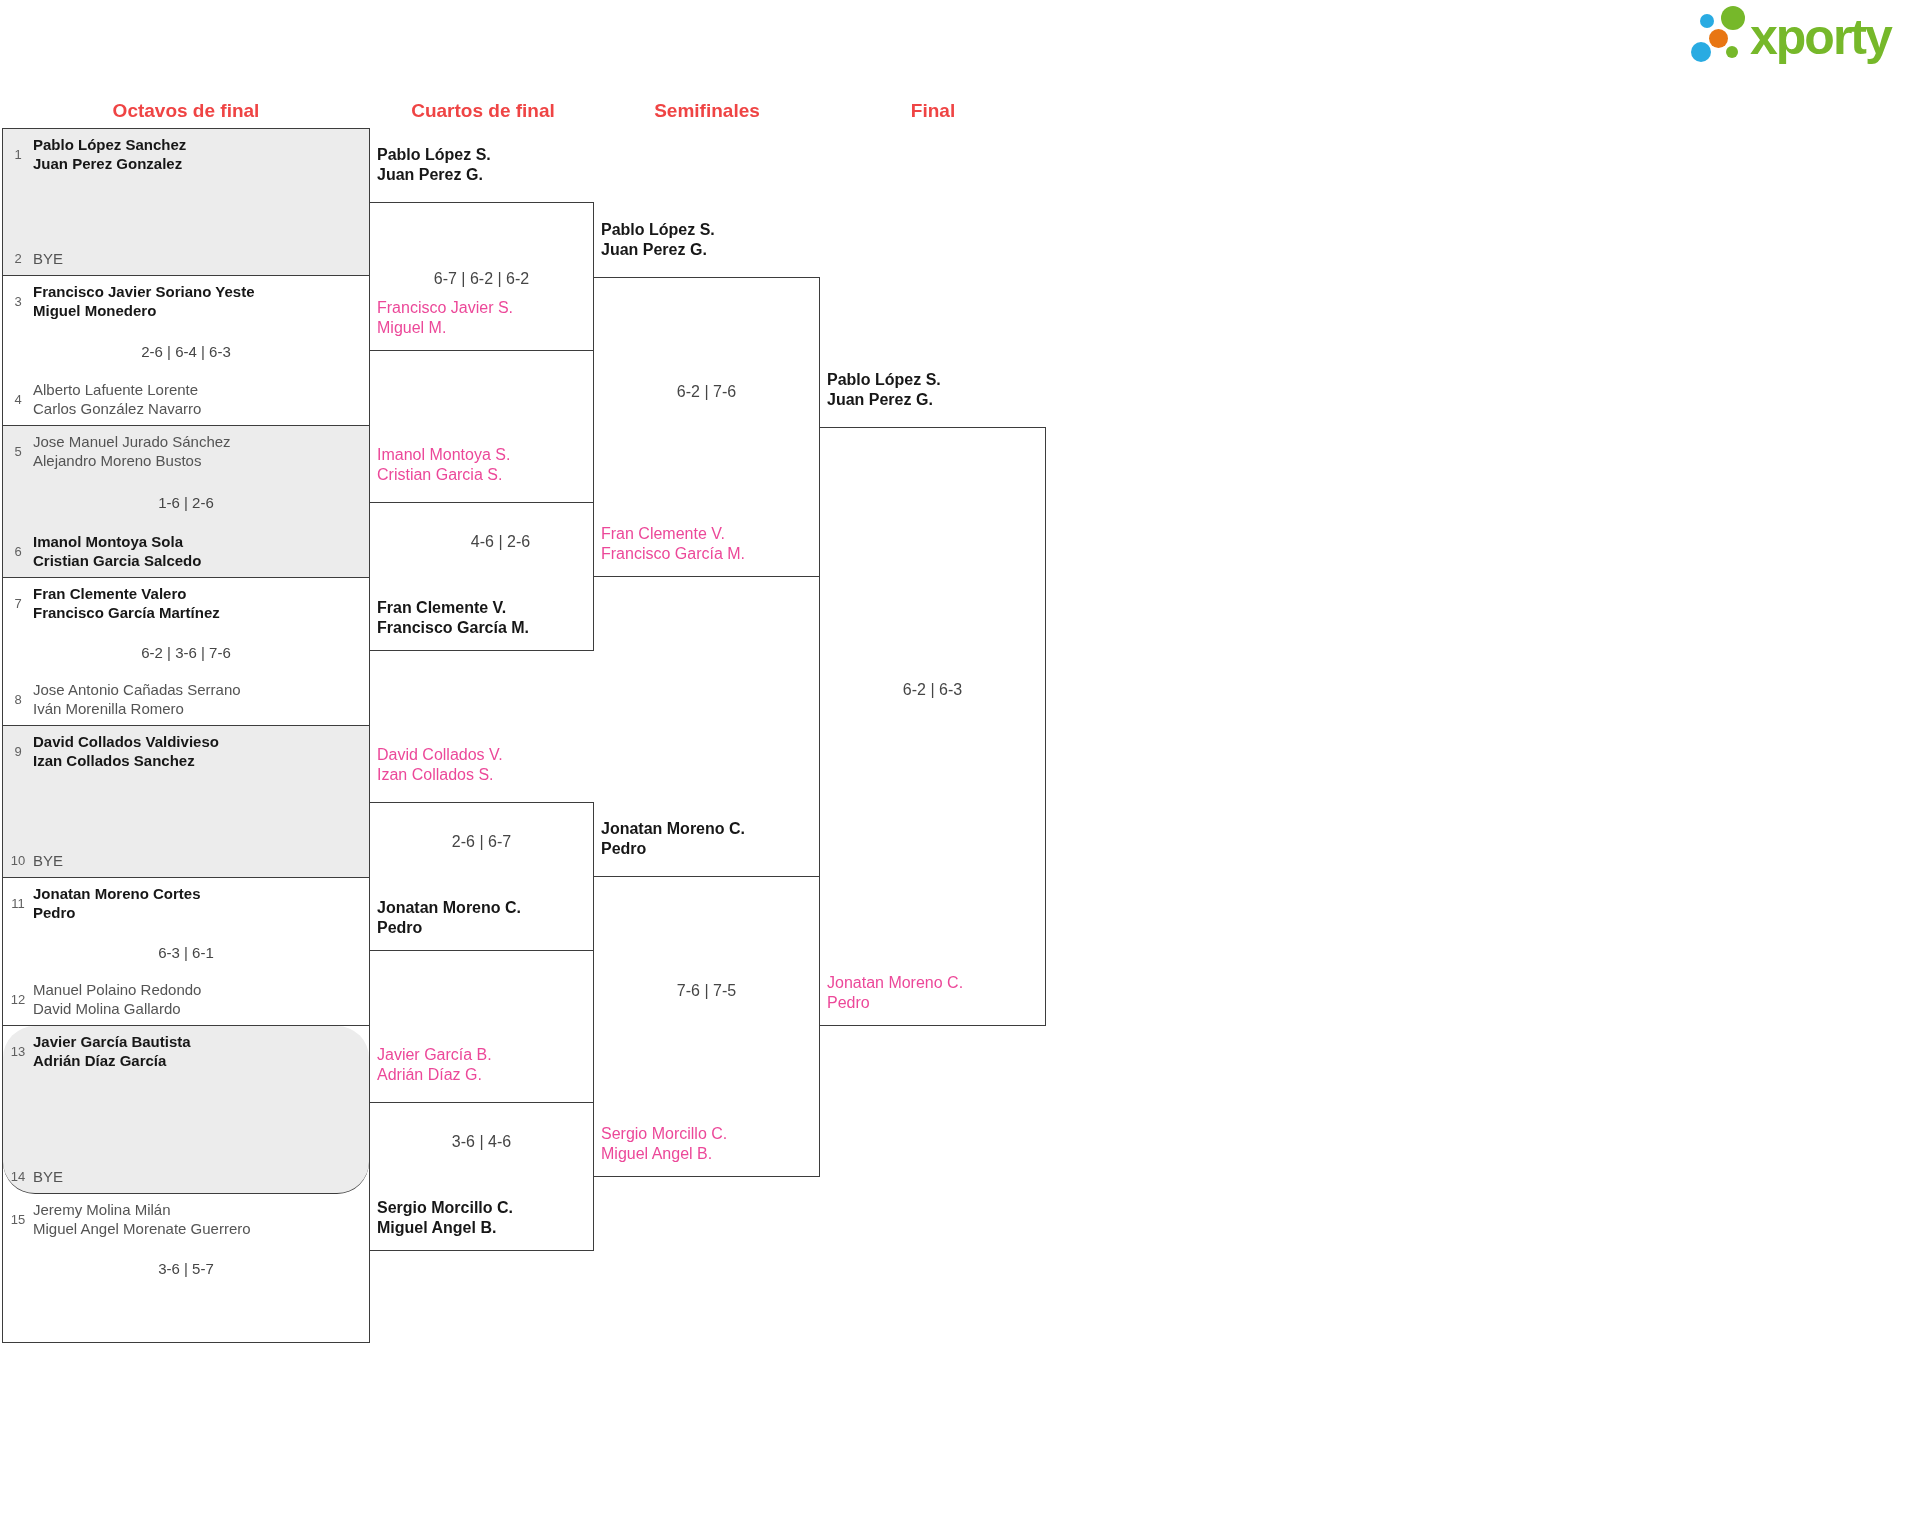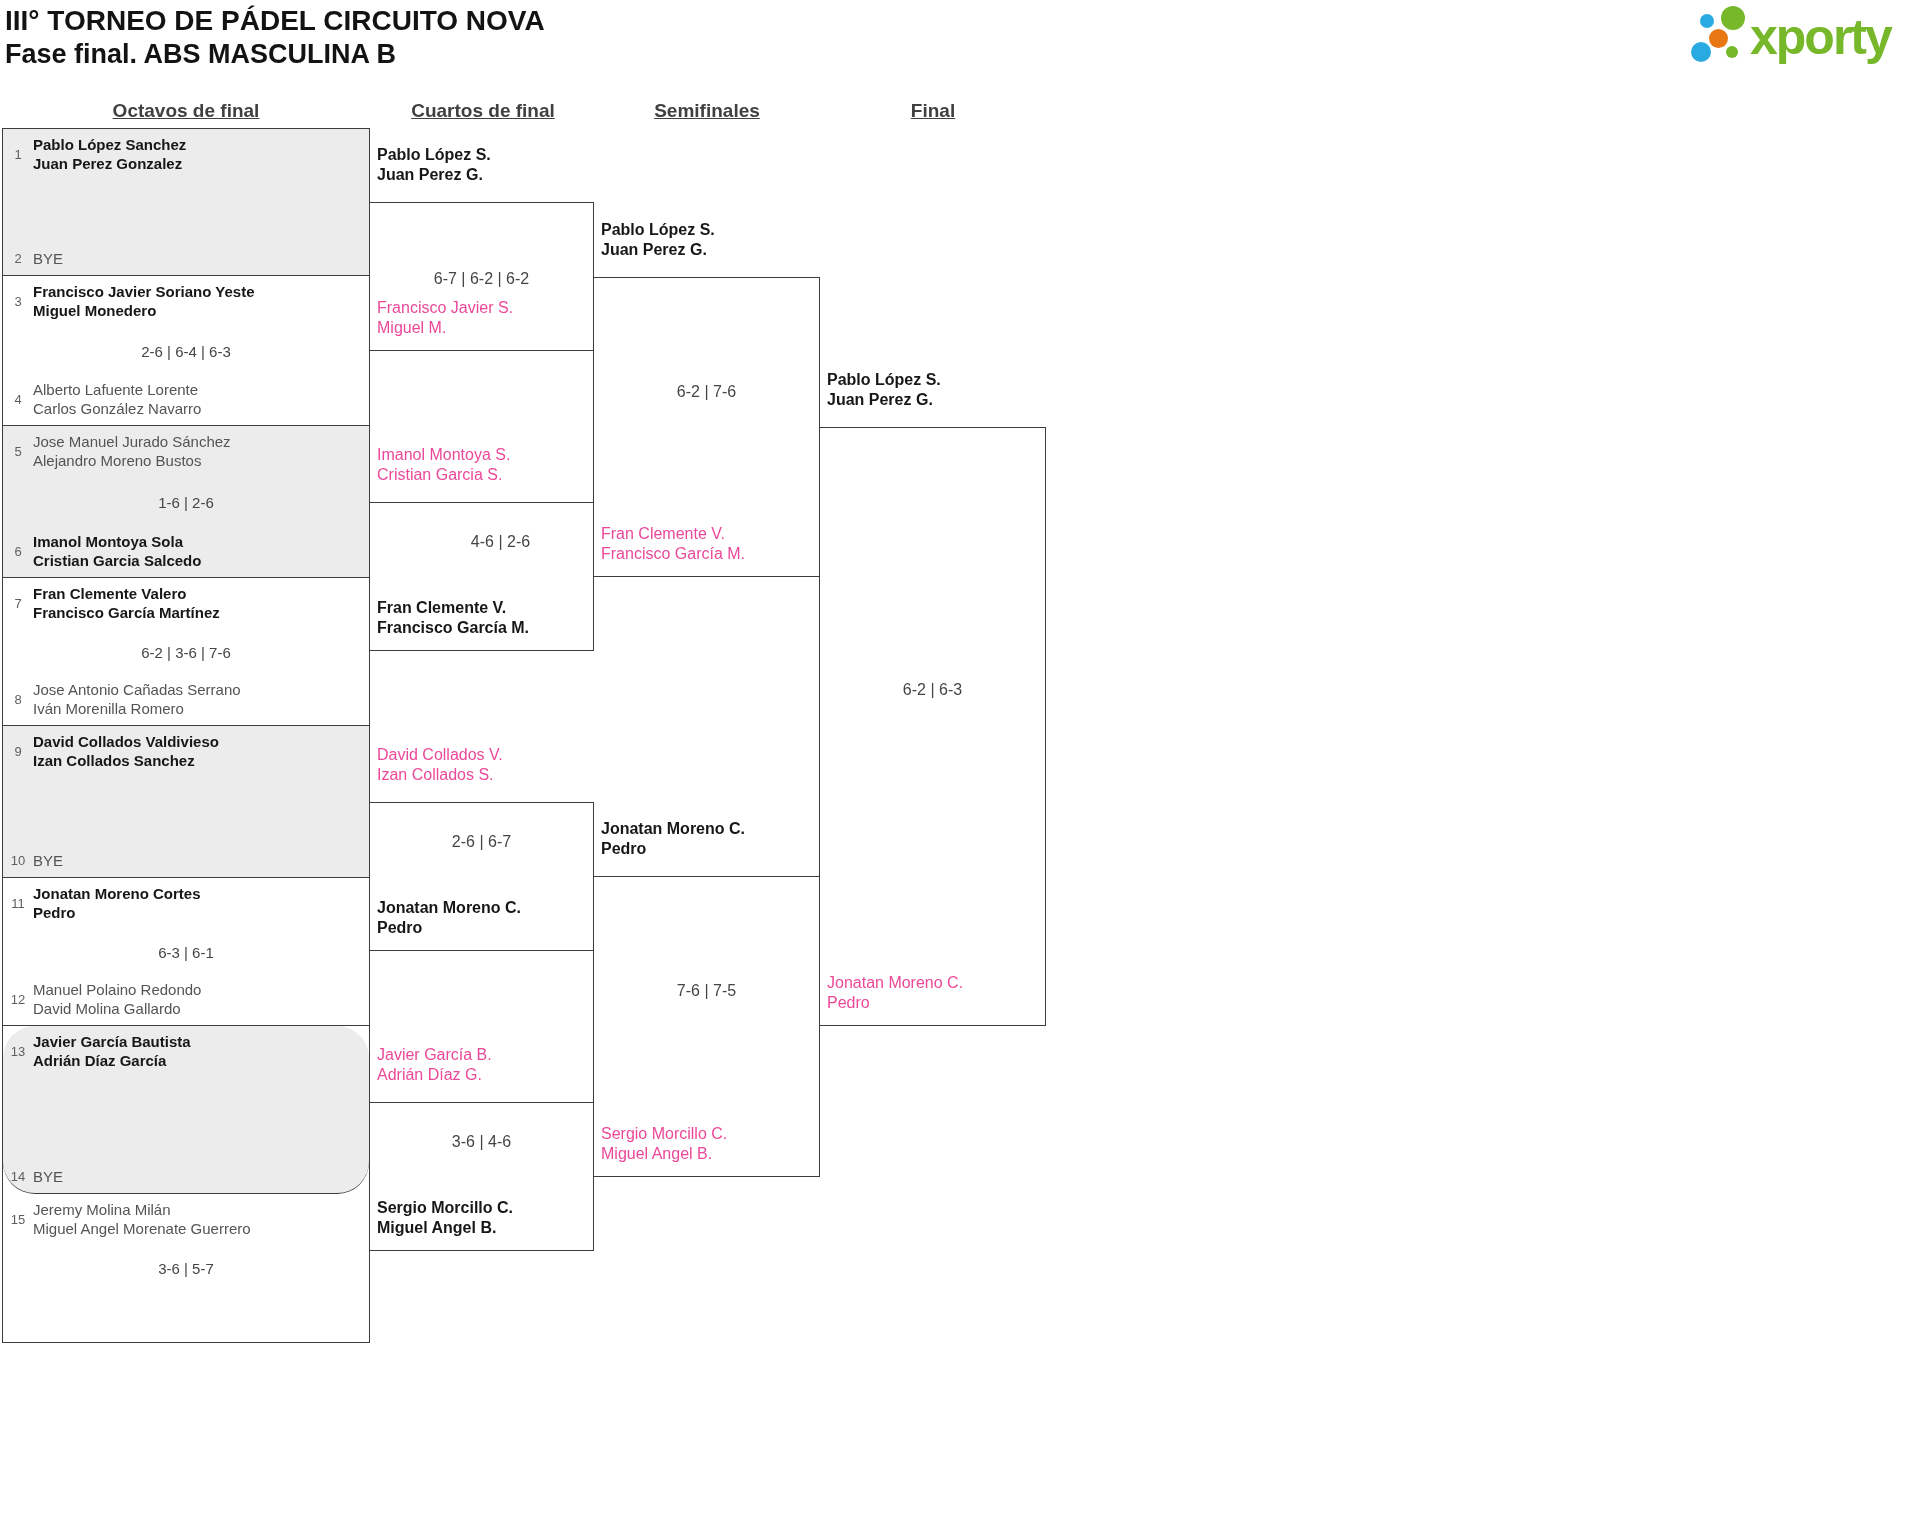--- a/index.html
+++ b/index.html
@@ -2,21 +2,21 @@
 <html><head>
 <meta charset="utf-8">
 <style>
   html,body{margin:0;padding:0;background:#fff;}
   .page{position:relative;width:1920px;height:1525px;background:#fff;overflow:hidden;
         font-family:"Liberation Sans","DejaVu Sans",sans-serif;color:#333;}
   .titleblock{position:absolute;left:5px;top:4px;}
   .title{font-size:28px;font-weight:700;color:#131313;line-height:34px;letter-spacing:0;}
   .subtitle{font-size:27px;font-weight:700;color:#131313;line-height:33px;}
   .colhead{position:absolute;top:100px;height:24px;text-align:center;
-           font-size:19px;font-weight:600;color:#404040;text-decoration:underline;}
+           font-size:19px;font-weight:600;color:#ef4444;}
   
   .r16col{position:absolute;left:2px;top:128px;width:368px;border:1px solid #3d3d3d;box-sizing:border-box;}
   .cell{position:relative;box-sizing:border-box;border-bottom:1px solid #3d3d3d;background:#fff;}
   .cell.last{border-bottom:none;}
   .cell.gray{background:#ececec;}
   .trow{position:absolute;left:0;right:6px;display:flex;align-items:center;}
   .trow.top{top:6px;}
   .trow.bot{bottom:7px;}
   .seed{flex:0 0 30px;text-align:center;font-size:13px;color:#5f5f5f;}
   .nm{font-size:15px;line-height:19px;color:#545454;}
@@ -31,24 +31,20 @@
   
   .dot{position:absolute;border-radius:50%;}
   .wordmark{position:absolute;left:1750px;top:12px;font-size:50px;font-weight:700;
             letter-spacing:-2px;color:#76b82a;line-height:50px;}
 </style>
 </head>
 <body>
 
 <div class="page">
 
-  <div class="titleblock">
-    <div class="title">III° TORNEO DE PÁDEL CIRCUITO NOVA</div>
-    <div class="subtitle">Fase final. ABS MASCULINA B</div>
-  </div>
 
   <div>
     <div class="dot" style="left:1700px;top:14px;width:14px;height:14px;background:#29abe2;"></div>
     <div class="dot" style="left:1721px;top:6px;width:24px;height:24px;background:#76b82a;"></div>
     <div class="dot" style="left:1709px;top:29px;width:19px;height:19px;background:#e87613;"></div>
     <div class="dot" style="left:1691px;top:42px;width:20px;height:20px;background:#29abe2;"></div>
     <div class="dot" style="left:1726px;top:46px;width:12px;height:12px;background:#76b82a;"></div>
     <div class="wordmark">xporty</div>
   </div>
 

